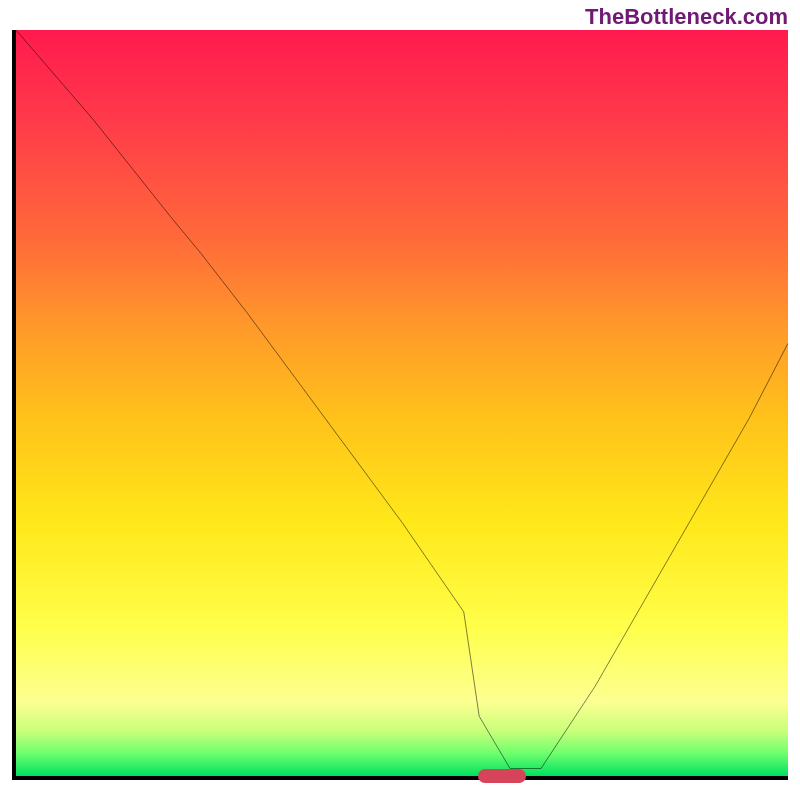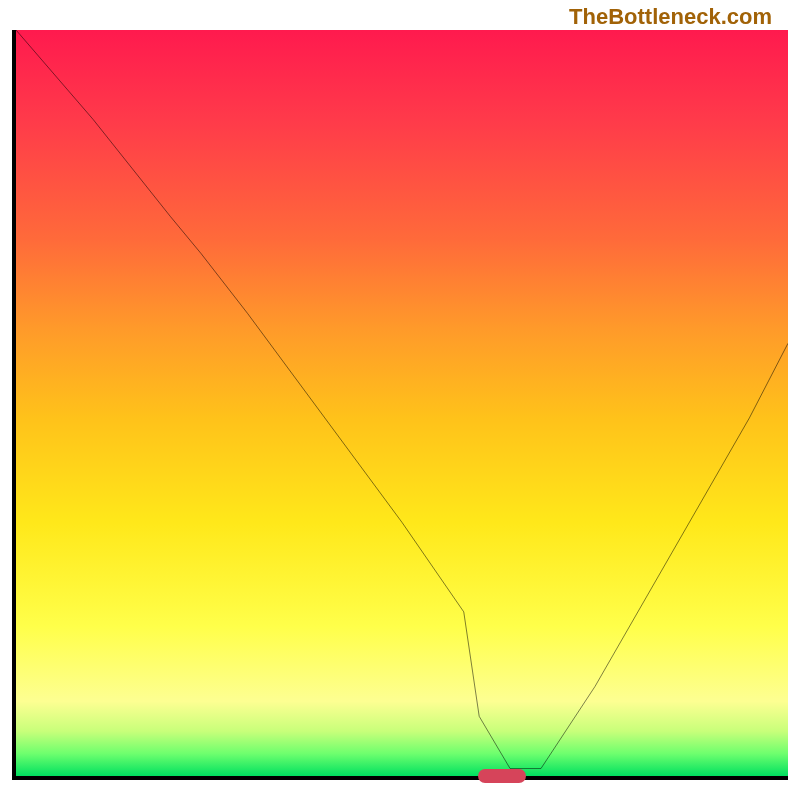--- a/index.html
+++ b/index.html
@@ -7,24 +7,24 @@
     width: 800px;
     height: 800px;
     background: #ffffff;
     position: relative;
     font-family: Arial, sans-serif;
     overflow: hidden;
   }
   .watermark {
     position: absolute;
     top: 4px;
-    right: 28px;
+    right: 12px;
     font-size: 22px;
     font-weight: 600;
-    color: #a16207;
+    color: #701a75;
     z-index: 10;
   }
   .chart-container {
     position: absolute;
     left: 12px;
     right: 12px;
     top: 30px;
     bottom: 20px;
     border-left: 4px solid #000;
     border-bottom: 4px solid #000;

